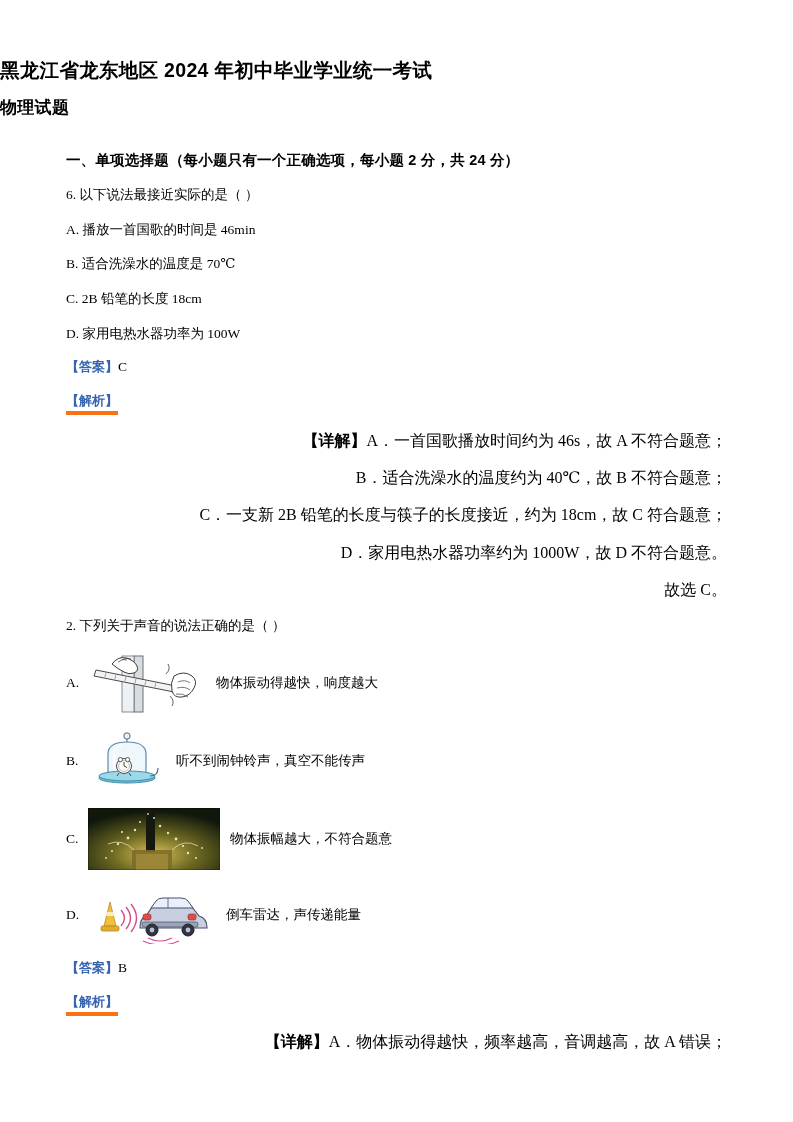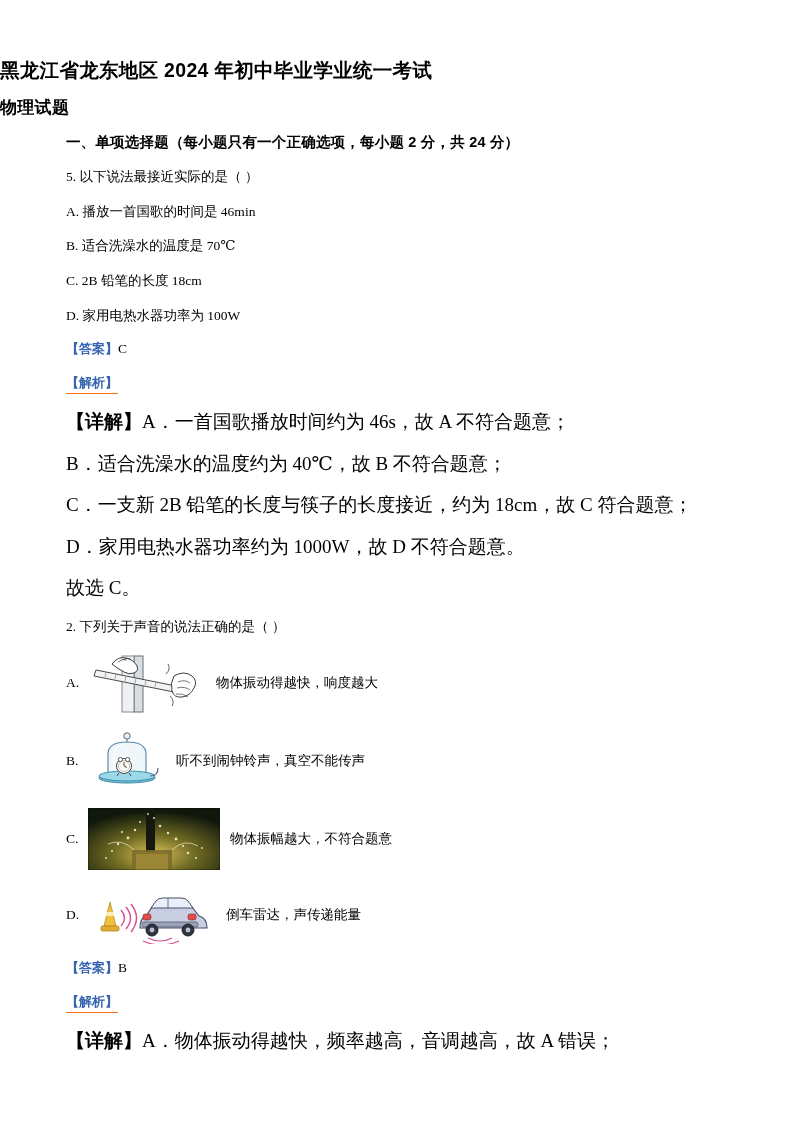--- a/index.html
+++ b/index.html
@@ -40,21 +40,21 @@
     margin-top: 11px;
     letter-spacing: 0.3px;
   }
   .content {
     margin: 0 66px 0 66px;
   }
   .section-heading {
     font-family: "Liberation Sans", "DejaVu Sans", sans-serif;
     font-weight: bold;
     font-size: 14.5px;
-    margin-top: 14px;
+    margin-top: 32px;
     letter-spacing: 0.2px;
   }
   .q-line {
     font-size: 13.5px;
     margin-top: 15px;
     line-height: 1.45;
   }
   .opt-line {
     font-size: 13.5px;
     margin-top: 15px;
@@ -75,27 +75,28 @@
     font-size: 13.5px;
   }
   .expl-head {
     margin-top: 15px;
   }
   .expl-box {
     display: inline-block;
     color: #3764b0;
     font-weight: bold;
     font-size: 13px;
-    border-bottom: 1px solid #f97316;
+    border-bottom: 4px solid #f97316;
     padding-bottom: 1px;
   }
   .detail-line {
-    font-size: 19px;
+    font-size: 16px;
     margin-top: 14px;
     line-height: 1.45;
+    text-align: right;
   }
   .detail-lead {
     font-weight: bold;
   }
   .opt-img-row {
     display: flex;
     align-items: center;
     margin-top: 16px;
   }
   .opt-letter {
@@ -146,21 +147,21 @@
 
   <div class="title-block">
     <div class="doc-title-1">黑龙江省龙东地区 2024 年初中毕业学业统一考试</div>
     <div class="doc-title-2">物理试题</div>
   </div>
 
   <div class="content">
 
     <div class="section-heading">一、单项选择题（每小题只有一个正确选项，每小题 2 分，共 24 分）</div>
 
-    <div class="q-line">5. 以下说法最接近实际的是（      ）</div>
+    <div class="q-line">6. 以下说法最接近实际的是（      ）</div>
     <div class="opt-line">A. 播放一首国歌的时间是 46min</div>
     <div class="opt-line">B. 适合洗澡水的温度是 70℃</div>
     <div class="opt-line">C. 2B 铅笔的长度 18cm</div>
     <div class="opt-line">D. 家用电热水器功率为 100W</div>
 
     <div class="ans-line">
       <span class="ans-tag">【答案】</span><span class="ans-value">C</span>
     </div>
 
     <div class="expl-head">

